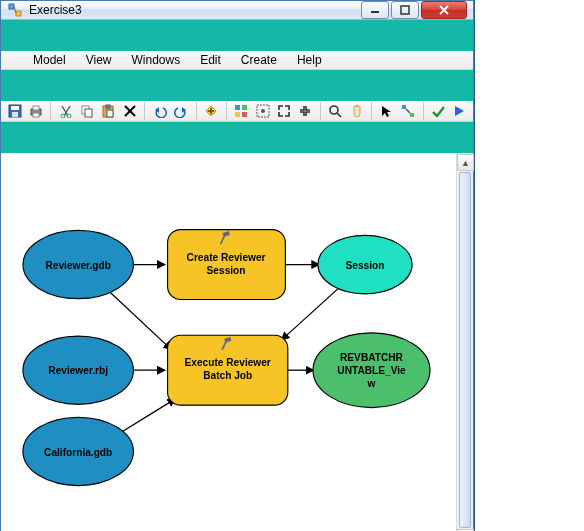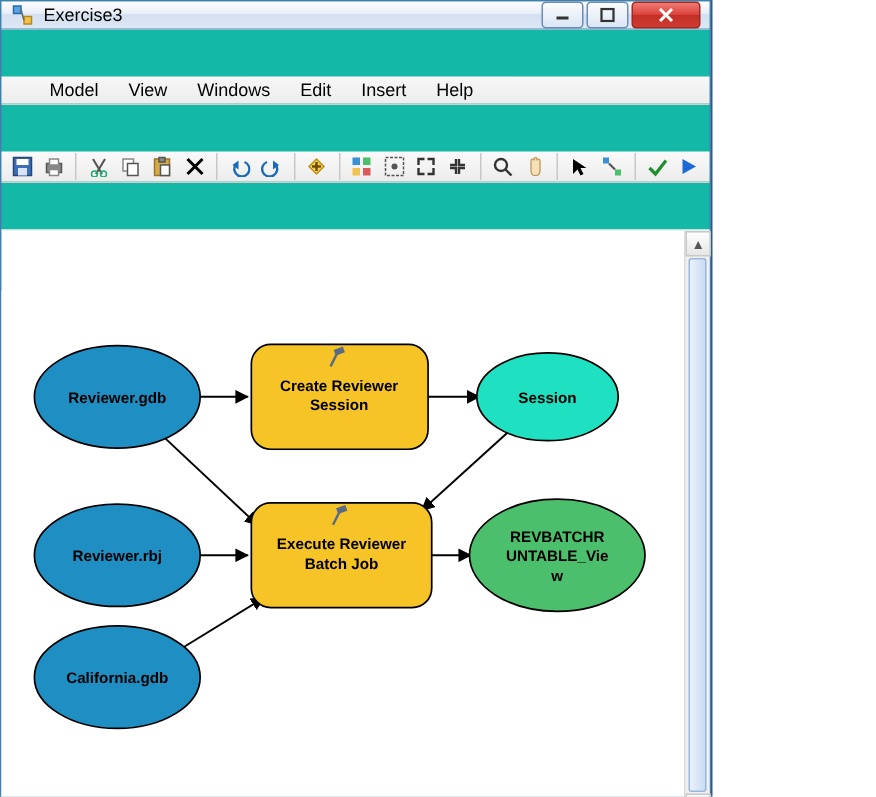--- a/index.html
+++ b/index.html
@@ -180,21 +180,21 @@
           </svg>
       </div>
     </div>
   </div>
 
   <div class="menubar">
     <span class="menuitem">Model</span>
     <span class="menuitem">View</span>
     <span class="menuitem">Windows</span>
     <span class="menuitem">Edit</span>
-    <span class="menuitem">Insert</span>
+    <span class="menuitem">Create</span>
     <span class="menuitem">Help</span>
   </div>
 
   <div class="toolbar">
     <div class="tbtn">
         <svg width="14" height="14">
           <rect x="1" y="1" width="12" height="12" fill="#3d6db5" stroke="#24477a"></rect>
           <rect x="3" y="2" width="8" height="4" fill="#fff"></rect>
           <rect x="4" y="8" width="6" height="5" fill="#d8e4f5"></rect>
         </svg>

